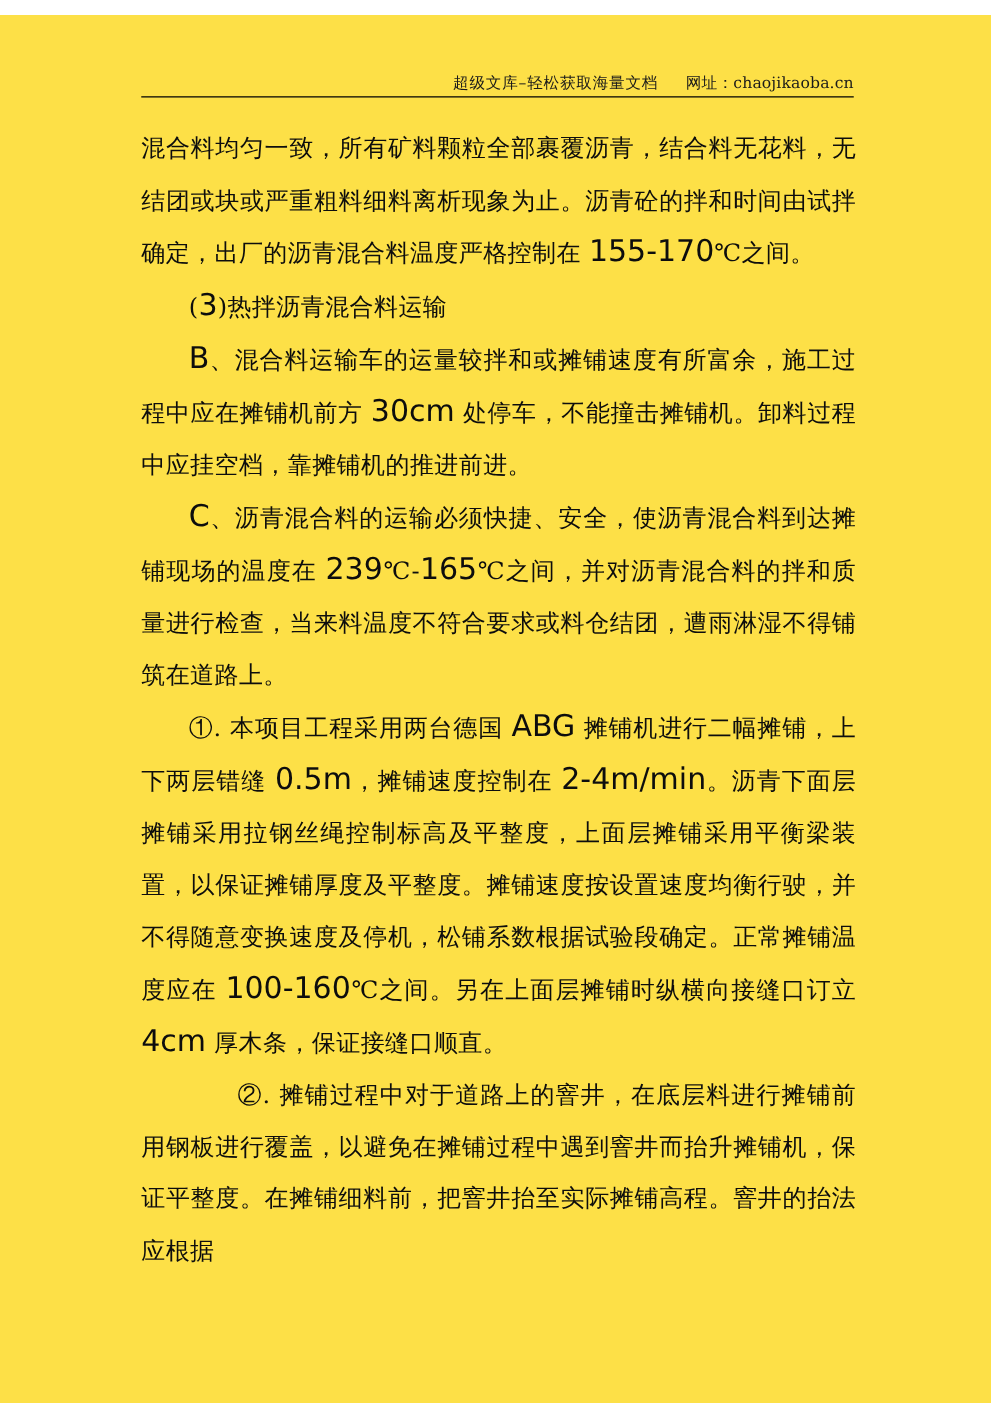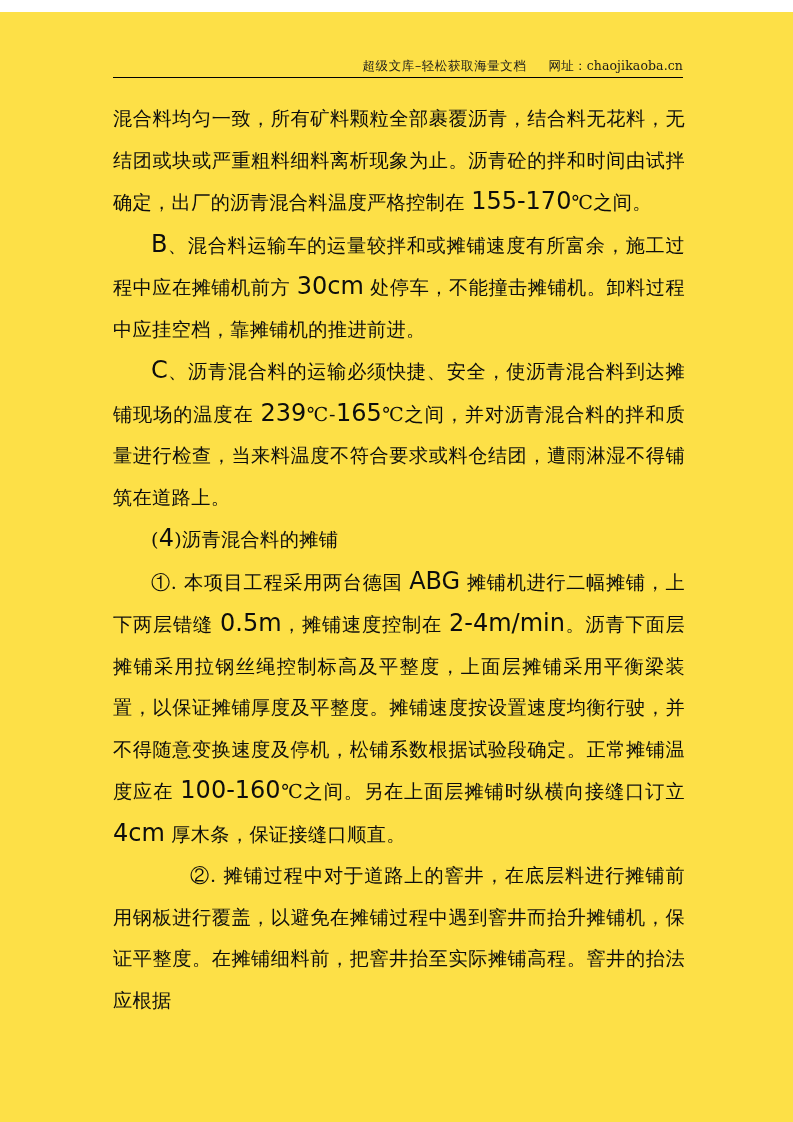--- a/index.html
+++ b/index.html
@@ -99,20 +99,20 @@
 
   <div class="header-block">
     <div class="header-line">
       <span class="hdr-title">超级文库–轻松获取海量文档</span><span class="hdr-gap"></span><span>网址：</span><span class="hdr-url">chaojikaoba.cn</span>
     </div>
     <hr class="header-rule">
   </div>
 
   <div class="body-block">
     <p class="para ind-0">混合料均匀一致，所有矿料颗粒全部裹覆沥青，结合料无花料，无结团或块或严重粗料细料离析现象为止。沥青砼的拌和时间由试拌确定，出厂的沥青混合料温度严格控制在 <span class="lat">155-170</span>℃之间。</p>
+    <p class="para ind-2">(<span class="lat">3</span>)热拌沥青混合料运输</p>
     <p class="para ind-2"><span class="lat">B</span>、混合料运输车的运量较拌和或摊铺速度有所富余，施工过程中应在摊铺机前方 <span class="lat">30cm</span> 处停车，不能撞击摊铺机。卸料过程中应挂空档，靠摊铺机的推进前进。</p>
     <p class="para ind-2"><span class="lat">C</span>、沥青混合料的运输必须快捷、安全，使沥青混合料到达摊铺现场的温度在 <span class="lat">239</span>℃-<span class="lat">165</span>℃之间，并对沥青混合料的拌和质量进行检查，当来料温度不符合要求或料仓结团，遭雨淋湿不得铺筑在道路上。</p>
-    <p class="para ind-2">(<span class="lat">4</span>)沥青混合料的摊铺</p>
     <p class="para ind-2">①. 本项目工程采用两台德国 <span class="lat">ABG</span> 摊铺机进行二幅摊铺，上下两层错缝 <span class="lat">0.5m</span>，摊铺速度控制在 <span class="lat">2-4m/min</span>。沥青下面层摊铺采用拉钢丝绳控制标高及平整度，上面层摊铺采用平衡梁装置，以保证摊铺厚度及平整度。摊铺速度按设置速度均衡行驶，并不得随意变换速度及停机，松铺系数根据试验段确定。正常摊铺温度应在 <span class="lat">100-160</span>℃之间。另在上面层摊铺时纵横向接缝口订立 <span class="lat">4cm</span> 厚木条，保证接缝口顺直。</p>
     <p class="para ind-4">②. 摊铺过程中对于道路上的窨井，在底层料进行摊铺前用钢板进行覆盖，以避免在摊铺过程中遇到窨井而抬升摊铺机，保证平整度。在摊铺细料前，把窨井抬至实际摊铺高程。窨井的抬法应根据</p>
   </div>
 
 </div>
 
 </body></html>

